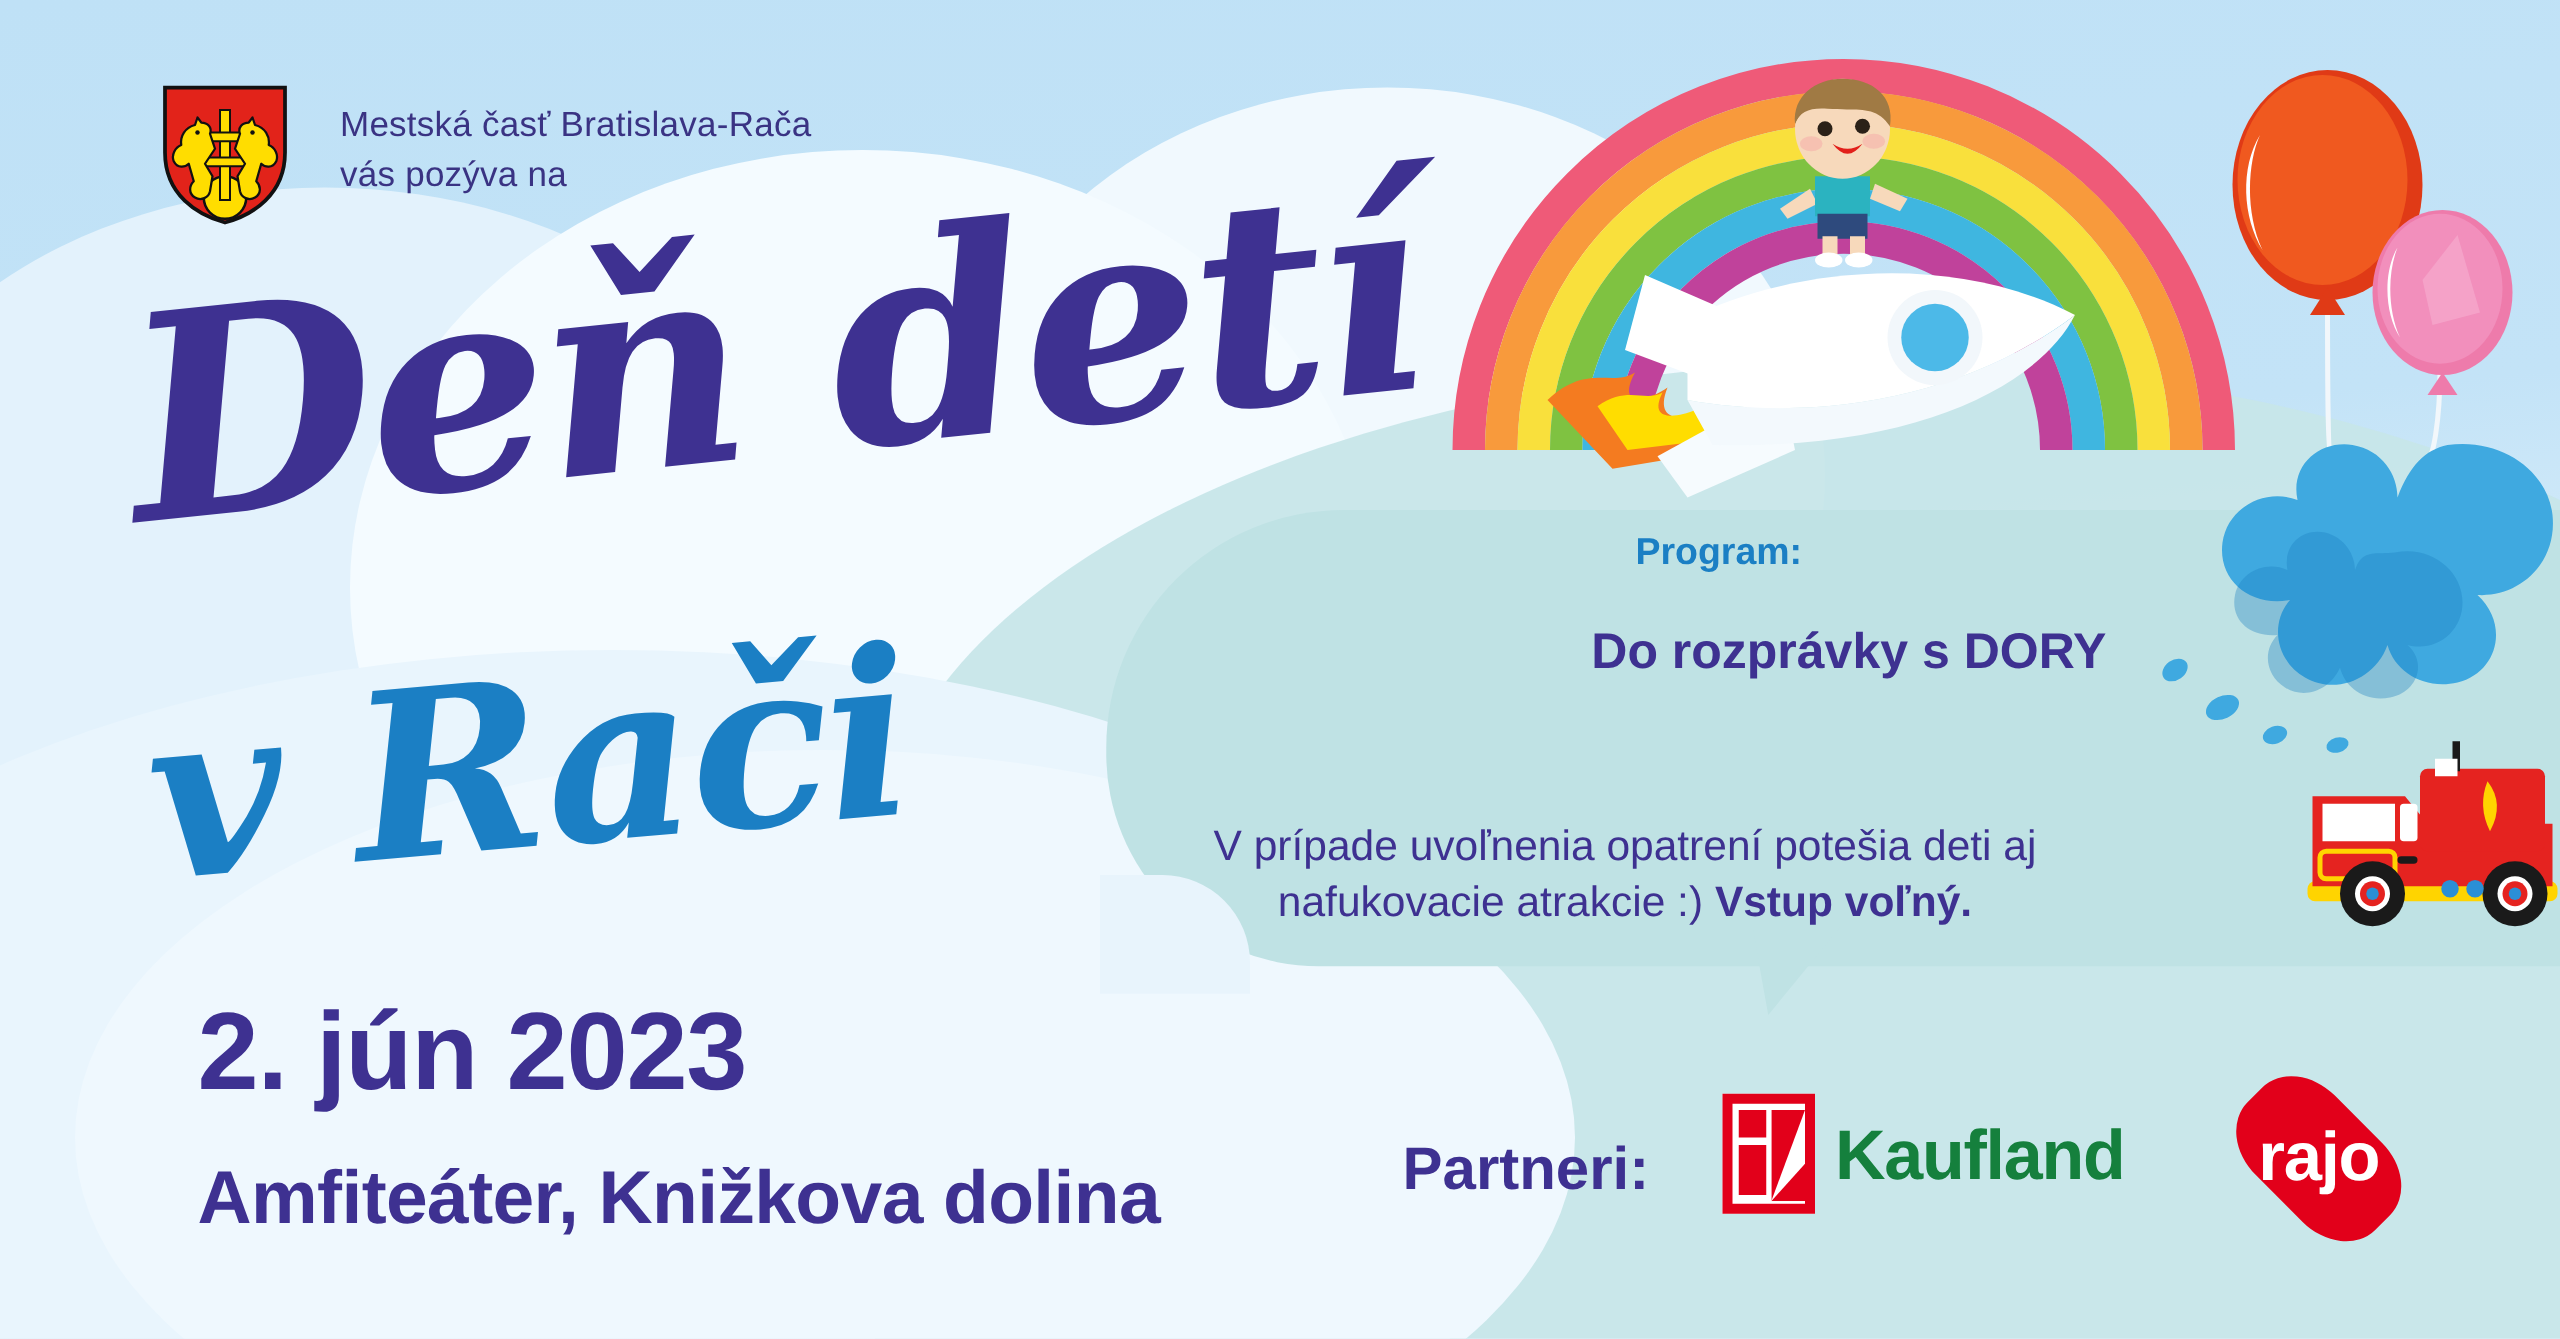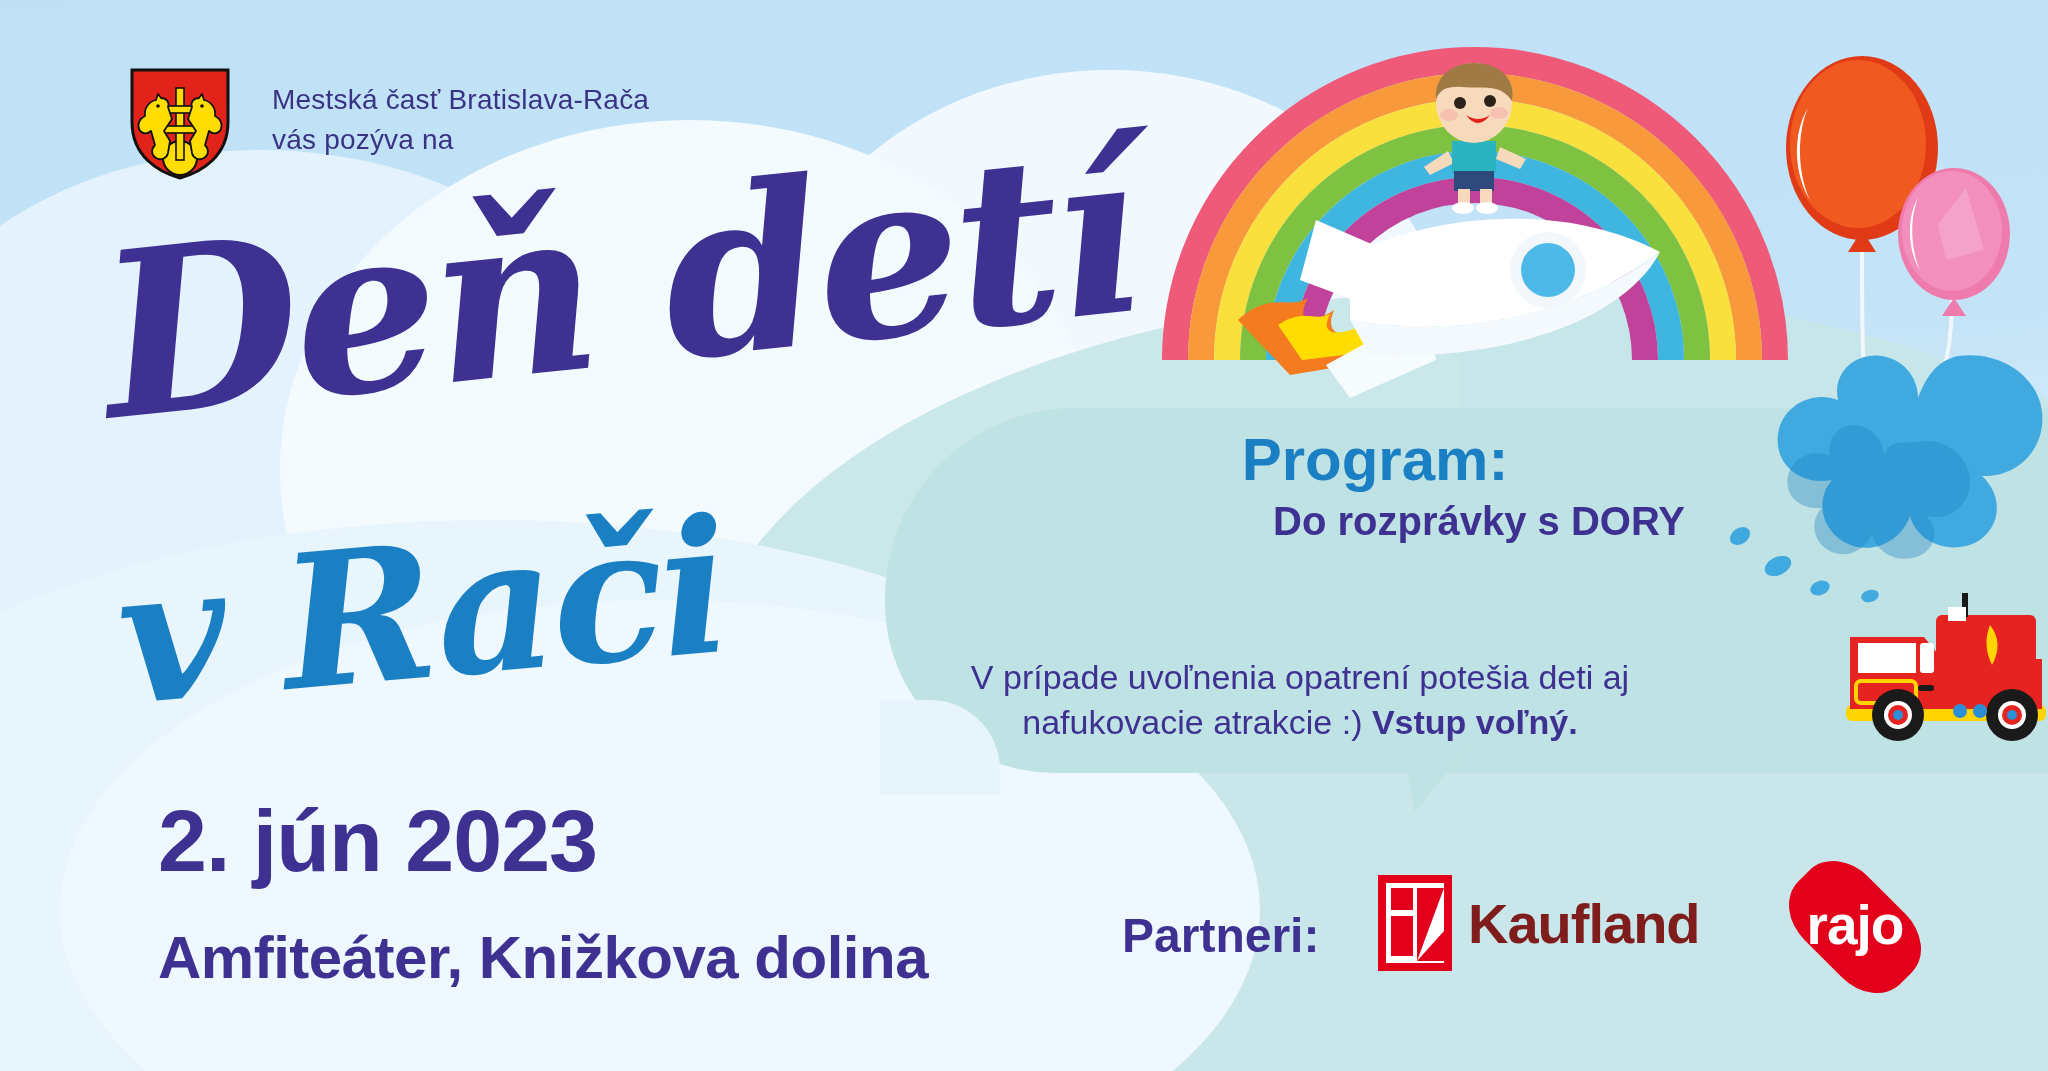--- a/index.html
+++ b/index.html
@@ -90,21 +90,21 @@
   }
   .place-line{
     position:absolute;left:158px;top:898px;
     color:#3e3191;font-size:60px;font-weight:700;letter-spacing:-.5px;margin-top:25px;
   }
 
   
   .prog-head{
     position:absolute;left:1045px;top:425px;width:660px;
     text-align:center;
-    color:#1b7fc4;font-size:60px;font-weight:700;
+    color:#1b7fc4;font-size:30px;font-weight:700;
   }
   .prog-items{
     position:absolute;left:1045px;top:495px;width:640px;
     text-align:right;
     color:#3e3191;font-size:40px;font-weight:700;line-height:1.32;
   }
   .prog-note{
     position:absolute;left:900px;top:655px;width:800px;
     text-align:center;
     color:#3e3191;font-size:34px;font-weight:400;line-height:1.33;
@@ -119,21 +119,21 @@
   .kaufland{position:absolute;left:1378px;top:875px;display:flex;align-items:center;gap:16px;}
   .kl-mark{
     width:74px;height:96px;border:8px solid #e2001a;background:#fff;
     position:relative;box-sizing:border-box;
   }
   .kl-mark i{position:absolute;background:#e2001a;display:block;}
   .kl-a{left:5px;top:5px;width:22px;height:22px;}
   .kl-b{left:5px;top:33px;width:22px;height:40px;}
   .kl-c{left:31px;top:5px;width:27px;height:73px;clip-path:polygon(0 0,100% 0,0 100%);}
   .kl-d{left:31px;top:38px;width:27px;height:40px;clip-path:polygon(0 100%,100% 100%,100% 25%);}
-  .kl-word{color:#7f1d1d;font-size:56px;font-weight:700;letter-spacing:-1px;}
+  .kl-word{color:#15803d;font-size:56px;font-weight:700;letter-spacing:-1px;}
 
   .rajo{
     position:absolute;left:1760px;top:868px;width:190px;height:118px;
   }
   .rajo-shape{
     position:absolute;inset:0;background:#e2001a;
     border-radius:60px/48px;
     transform:rotate(45deg) scale(.76);
   }
   .rajo-word{

